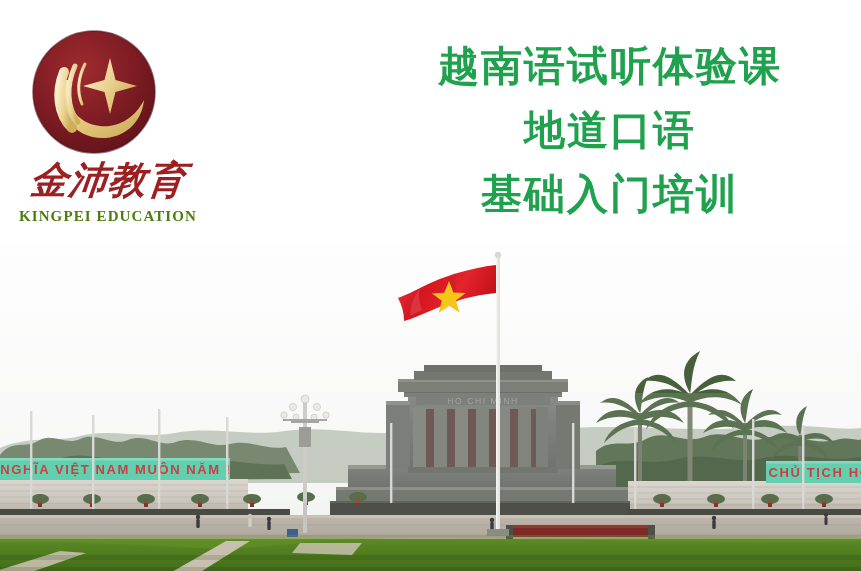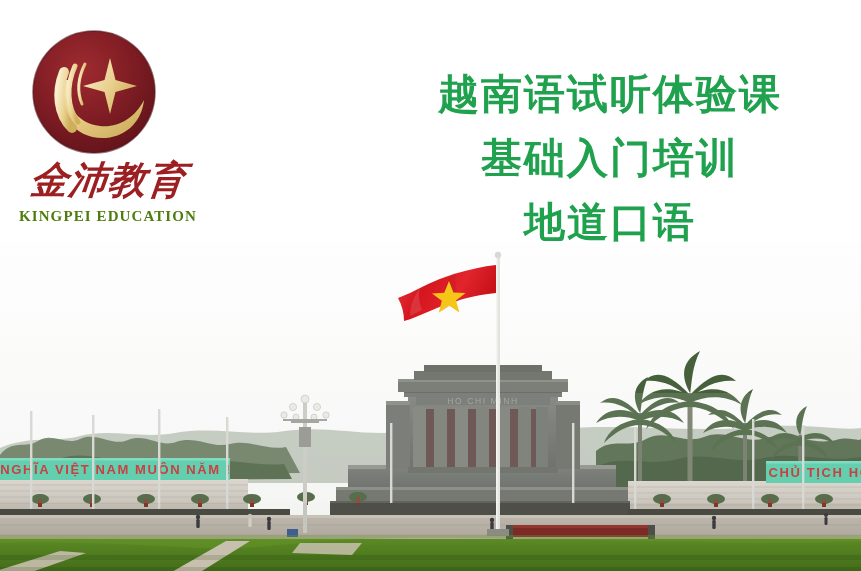--- a/index.html
+++ b/index.html
@@ -74,21 +74,20 @@
     white-space: nowrap;
   }
 
   
   .headline-block {
     position: absolute;
     left: 395px;
     top: 34px;
     width: 430px;
     height: 195px;
-    margin-top: 28px;
   }
   .headline {
     color: #1fa14e;
     font-family: "DejaVu Sans", "Liberation Sans", sans-serif;
     font-size: 41px;
     font-weight: bold;
     letter-spacing: 2px;
     line-height: 64px;
     text-align: center;
     white-space: nowrap;
@@ -169,22 +168,22 @@
         </svg>
       </div>
 
       <div class="logo-wordmark-cn">金沛教育</div>
 
       <div class="logo-wordmark-en">KINGPEI EDUCATION</div>
     </div>
 
     <div class="headline-block">
       <div class="headline l1">越南语试听体验课</div>
+      <div class="headline l3">地道口语</div>
       <div class="headline l2">基础入门培训</div>
-      <div class="headline l3">地道口语</div>
     </div>
 
   </div>
 
   <div class="photo">
     <svg width="861" height="328" viewBox="0 0 861 328" aria-hidden="true">
       <defs>
         <linearGradient id="skyG" x1="0" y1="0" x2="0" y2="1">
           <stop offset="0%" stop-color="#fefefe"></stop>
           <stop offset="62%" stop-color="#f7f8f6"></stop>

